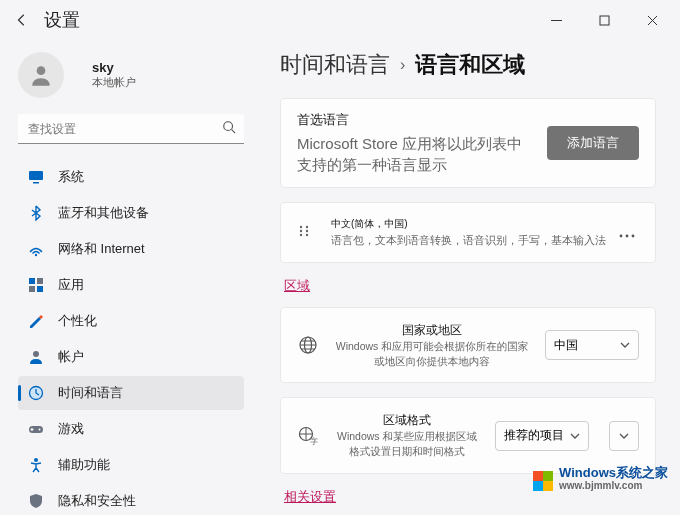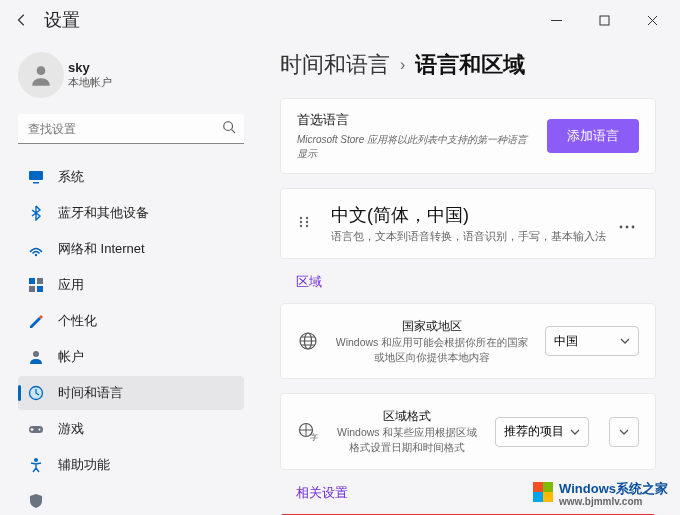--- a/index.html
+++ b/index.html
@@ -7,21 +7,21 @@
 
 .titlebar { height: 40px; display: flex; align-items: center; padding: 0 8px; background: #f5f5f7; }
 .back-btn { width: 28px; height: 28px; display: flex; align-items: center; justify-content: center; cursor: pointer; }
 .title-text { margin-left: 8px; font-size: 18px; color: #222; }
 .win-controls { margin-left: auto; display: flex; gap: 8px; }
 .win-btn { width: 40px; height: 28px; display: flex; align-items: center; justify-content: center; cursor: pointer; }
 .win-btn svg { width: 11px; height: 11px; }
 
 .content { display: flex; height: calc(100% - 40px); }
 .sidebar { width: 260px; padding: 12px 16px 0 18px; display: flex; flex-direction: column; }
-.user-block { display: flex; align-items: center; gap: 4px; margin-bottom: 16px; }
+.user-block { display: flex; align-items: center; gap: 28px; margin-bottom: 16px; }
 .avatar { width: 46px; height: 46px; border-radius: 50%; background: #e6e6e6; display: flex; align-items: center; justify-content: center; }
 .avatar svg { width: 26px; height: 26px; fill: #888; }
 .user-name { font-size: 13px; font-weight: 600; color: #222; }
 .user-type { font-size: 11px; color: #555; }
 
 .search-box { position: relative; margin-bottom: 16px; }
 .search-input { width: 100%; height: 30px; padding: 0 30px 0 10px; border: none; border-bottom: 1px solid #888; background: #fdfdfd; font-size: 12px; outline: none; border-radius: 3px 3px 0 0; }
 .search-icon { position: absolute; right: 8px; top: 50%; transform: translateY(-50%); }
 
 .nav-list { list-style: none; display: flex; flex-direction: column; gap: 2px; }
@@ -34,43 +34,43 @@
 .main { flex: 1; padding: 10px 24px 0 20px; overflow-y: auto; }
 .breadcrumb { display: flex; align-items: center; gap: 10px; margin-bottom: 18px; }
 .bc-parent { font-size: 22px; color: #333; cursor: pointer; }
 .bc-sep { font-size: 16px; color: #666; }
 .bc-current { font-size: 22px; font-weight: 600; color: #111; }
 
 .card { background: #fdfdfd; border: 1px solid #e8e8e8; border-radius: 4px; padding: 12px 16px; margin-bottom: 14px; }
 .card.flex { display: flex; align-items: center; gap: 14px; }
 .card-left { flex: 1; }
 .card-title { font-size: 13px; color: #111; margin-bottom: 4px; }
-.card-sub { font-size: 10px; color: #666; line-height: 1.4; font-style: italic; }
-.btn-primary { background: #8b5cf6; color: #fff; border: none; border-radius: 4px; padding: 8px 20px; font-size: 13px; cursor: pointer; }
+.card-sub { font-size: 15px; color: #666; line-height: 1.4; }
+.btn-primary { background: #737373; color: #fff; border: none; border-radius: 4px; padding: 8px 20px; font-size: 13px; cursor: pointer; }
 
 .lang-card { display: flex; align-items: center; padding: 14px 16px; }
 .drag-handle { width: 16px; margin-right: 18px; color: #666; }
 .drag-handle svg { width: 14px; height: 14px; }
 .lang-info { flex: 1; }
-.lang-name { font-size: 18px; color: #111; margin-bottom: 2px; }
+.lang-name { font-size: 10px; color: #111; margin-bottom: 2px; }
 .lang-features { font-size: 11px; color: #666; }
 .more-btn { cursor: pointer; color: #555; padding: 4px; }
 
-.section-title { font-size: 13px; color: #6d28d9; margin: 10px 0 12px 16px; font-weight: 500; }
+.section-title { font-size: 13px; color: #be185d; margin: 10px 0 12px 4px; font-weight: 500; text-decoration: underline; }
 .region-card { display: flex; align-items: center; padding: 14px 16px; gap: 14px; }
 .region-icon { width: 22px; display: flex; justify-content: center; color: #555; }
 .region-text { flex: 1; text-align: center; }
 .region-title { font-size: 12px; color: #111; }
 .region-sub { font-size: 10.5px; color: #666; line-height: 1.4; }
 .dropdown { min-width: 94px; height: 30px; border: 1px solid #ccc; border-radius: 4px; background: #fdfdfd; display: flex; align-items: center; justify-content: space-between; padding: 0 8px; font-size: 12px; cursor: pointer; }
 .expand-btn { width: 30px; height: 30px; border: 1px solid #ccc; border-radius: 4px; background: #fdfdfd; display: flex; align-items: center; justify-content: center; margin-left: 6px; cursor: pointer; }
 
 .red-box { border: 2px solid #e62e2e; border-radius: 4px; }
 
-.watermark { position: absolute; right: 12px; bottom: 8px; display: flex; align-items: flex-start; gap: 6px; pointer-events: none; }
+.watermark { position: absolute; right: 12px; bottom: 24px; display: flex; align-items: flex-end; gap: 6px; pointer-events: none; }
 .wm-logo { display: flex; flex-direction: column; }
 .wm-row { display: flex; }
 .sq { width: 10px; height: 10px; }
 .wm-text { display: flex; flex-direction: column; line-height: 1.1; }
 .wm-top { font-size: 13px; color: #0a4f9c; font-weight: 700; }
 .wm-top .cn { color: #0a4f9c; }
 .wm-bottom { font-size: 10px; color: #666; font-weight: bold; }
 </style>
 </head>
 <body>
@@ -207,20 +207,21 @@
             </svg>
           </span>
           <span>辅助功能</span>
         </li>
         <li class="nav-item">
           <span class="nav-icon">
             <svg viewBox="0 0 16 16">
               <path d="M8 1 L14 3 V8 Q14 13 8 15 Q2 13 2 8 V3 Z" fill="#6b7280"></path>
             </svg>
           </span>
+          <span>隐私和安全性</span>
         </li>
       </ul>
   </div>
 
   <div class="main">
     <div class="breadcrumb">
       <span class="bc-parent">时间和语言</span>
       <span class="bc-sep">›</span>
       <span class="bc-current">语言和区域</span>
     </div>

